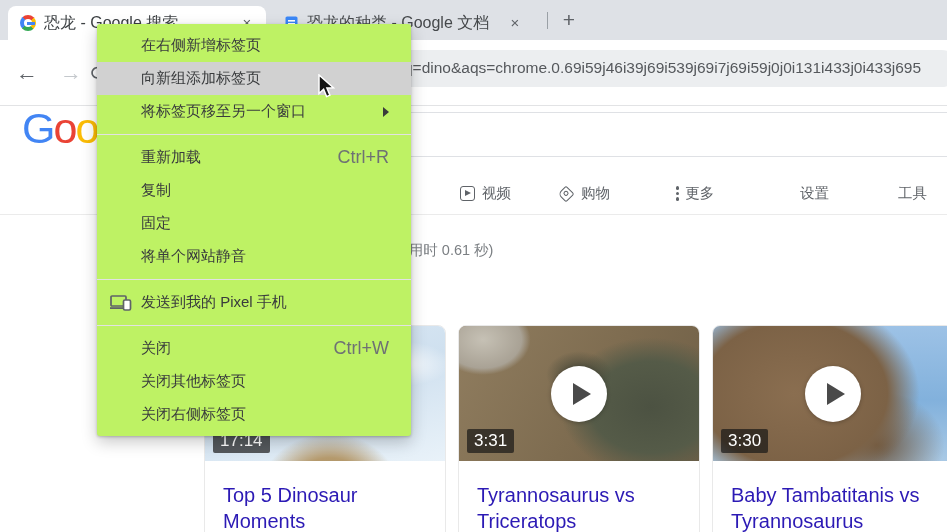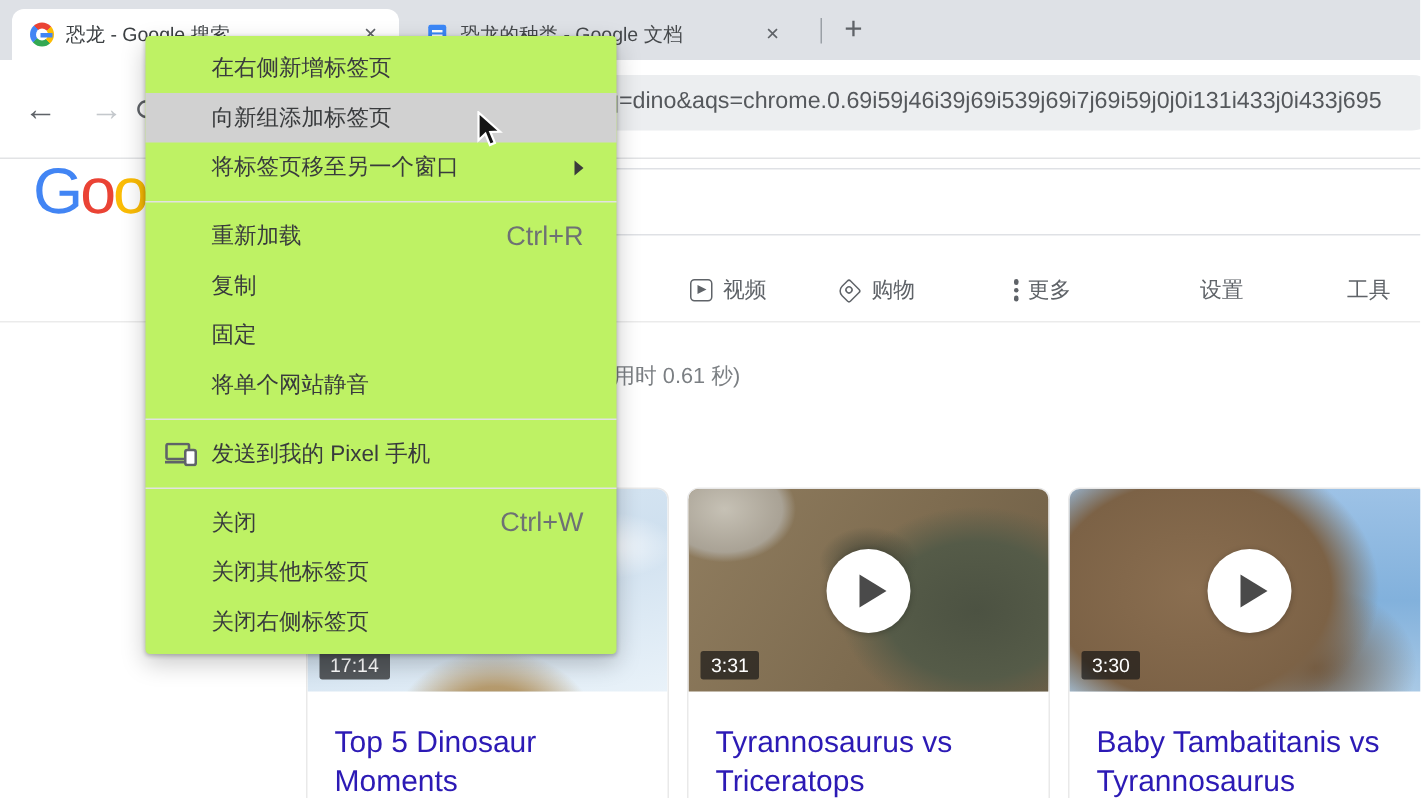--- a/index.html
+++ b/index.html
@@ -5,21 +5,21 @@
   * { margin:0; padding:0; box-sizing:border-box; }
   html,body { width:947px; height:532px; overflow:hidden; }
   body { font-family:"Liberation Sans", sans-serif; background:#fff; position:relative; }
   #screen { position:absolute; left:0; top:0; width:947px; height:532px; overflow:hidden; background:#fff; }
 
   
   .tabstrip { position:absolute; left:0; top:0; width:947px; height:40px; background:#dee1e6; }
   .tab { position:absolute; top:6px; height:34px; display:flex; align-items:center; padding:0 10px 0 12px; }
   .tab.active { left:8px; width:258px; background:#fff; border-radius:8px 8px 0 0; }
   .tab.inactive { left:272px; width:262px; background:transparent; }
-  .tab-title { font-size:13px; color:#3c4043; white-space:nowrap; overflow:hidden; flex:1; margin:0 8px; }
+  .tab-title { font-size:16px; color:#3c4043; white-space:nowrap; overflow:hidden; flex:1; margin:0 8px; }
   .tab.inactive .tab-title { color:#45484b; }
   .tab-close { font-size:15px; color:#5f6368; width:18px; height:18px; line-height:17px; text-align:center; border-radius:50%; cursor:default; }
   .g-icon { width:16px; height:16px; border-radius:50%; flex:none; position:relative;
     background:conic-gradient(from -40deg,#ea4335 0 25%,#fbbc05 25% 50%,#34a853 50% 75%,#4285f4 75% 100%); }
   .g-icon::before { content:""; position:absolute; inset:4px; background:#fff; border-radius:50%; }
   .g-icon::after { content:""; position:absolute; right:1px; top:7px; width:8px; height:3px; background:#4285f4; }
   .docs-icon { width:15px; height:15px; flex:none; }
   .strip-divider { position:absolute; left:547px; top:12px; width:1px; height:17px; background:#9aa0a6; }
   .newtab-btn { position:absolute; left:554px; top:6px; width:30px; height:28px; font-size:21px; color:#5f6368;
     display:flex; align-items:center; justify-content:center; }
@@ -63,21 +63,21 @@
       radial-gradient(42px 30px at 50% 36%, #3e4336 0%, rgba(0,0,0,0) 78%),
       radial-gradient(125px 95px at 80% 60%, #4c5242 0%, #555b48 48%, rgba(0,0,0,0) 73%),
       linear-gradient(120deg,#907d5f 0%,#7e6c50 55%,#6e5e46 100%); }
   .thumb-3 { background:
       radial-gradient(160px 125px at 34% 50%, #8a6e50 0%, #7c6246 58%, rgba(0,0,0,0) 78%),
       radial-gradient(95px 75px at 68% 88%, #6b543c 0%, rgba(0,0,0,0) 72%),
       linear-gradient(180deg,#9dc2e6 0%,#82b1dc 55%,#a9c9e5 100%); }
   .play { position:absolute; left:50%; top:50%; width:56px; height:56px; margin:-28px 0 0 -28px; border-radius:50%;
       background:#fff; box-shadow:0 1px 4px rgba(0,0,0,.25); }
   .play::after { content:""; position:absolute; left:22px; top:17px; border-left:18px solid #4a4a4a; border-top:11px solid transparent; border-bottom:11px solid transparent; }
-  .duration { position:absolute; left:8px; bottom:8px; background:rgba(20,20,20,.68); color:#fff; font-size:13px; padding:2px 7px; border-radius:2px; }
+  .duration { position:absolute; left:8px; bottom:8px; background:rgba(20,20,20,.68); color:#fff; font-size:17px; padding:2px 7px; border-radius:2px; }
   .card-title { padding:21px 18px 0 18px; font-size:20px; line-height:26px; color:#2c1ab5; }
 
   
   .ctx { position:absolute; left:97px; top:24px; width:314px; background:#bef264; border-radius:3px;
       box-shadow:0 1px 3px rgba(0,0,0,.22), 0 6px 16px rgba(0,0,0,.22); padding:5px 0; z-index:50; }
   .ctx-item { position:relative; height:33px; display:flex; align-items:center; justify-content:space-between;
       padding:0 22px 0 44px; font-size:15px; color:#393b3d; white-space:nowrap; }
   .ctx-item.hl { background:#d1d1d1; }
   .ctx-shortcut { color:#6e7174; font-size:18px; }
   .ctx-sep { border-top:1px solid #e2e2e2; margin:6px 0; }

